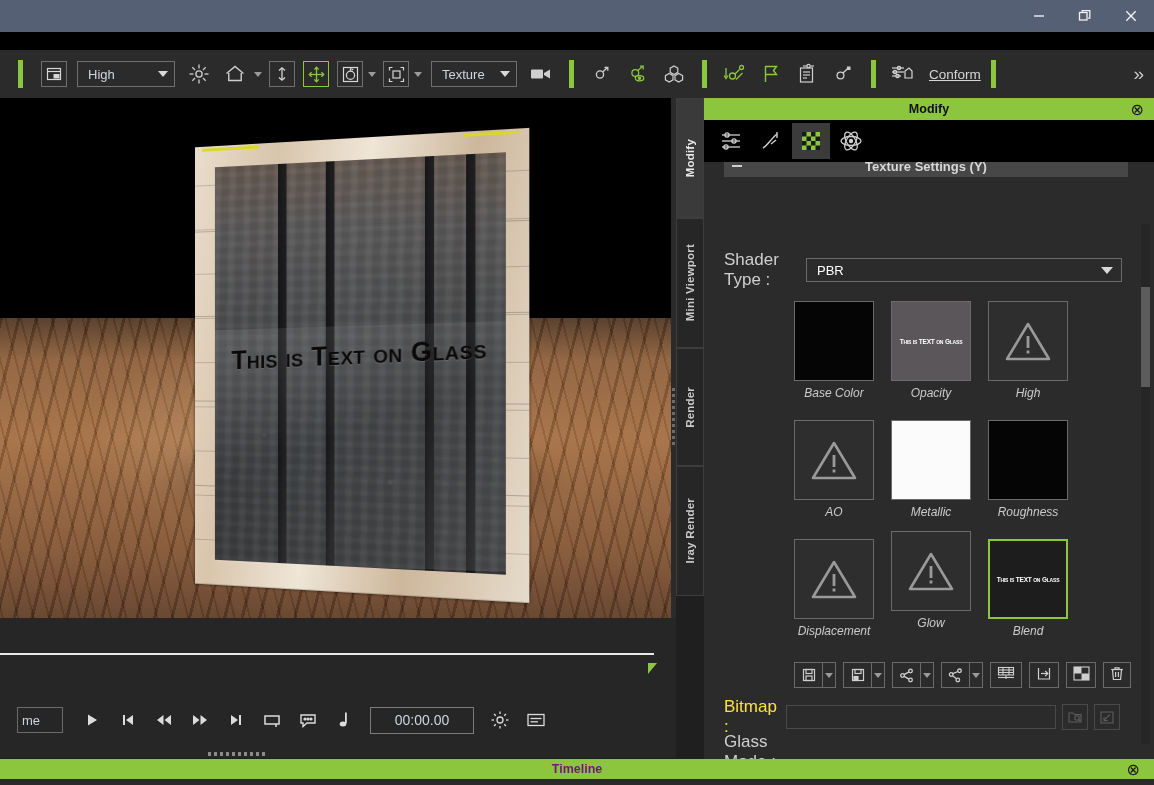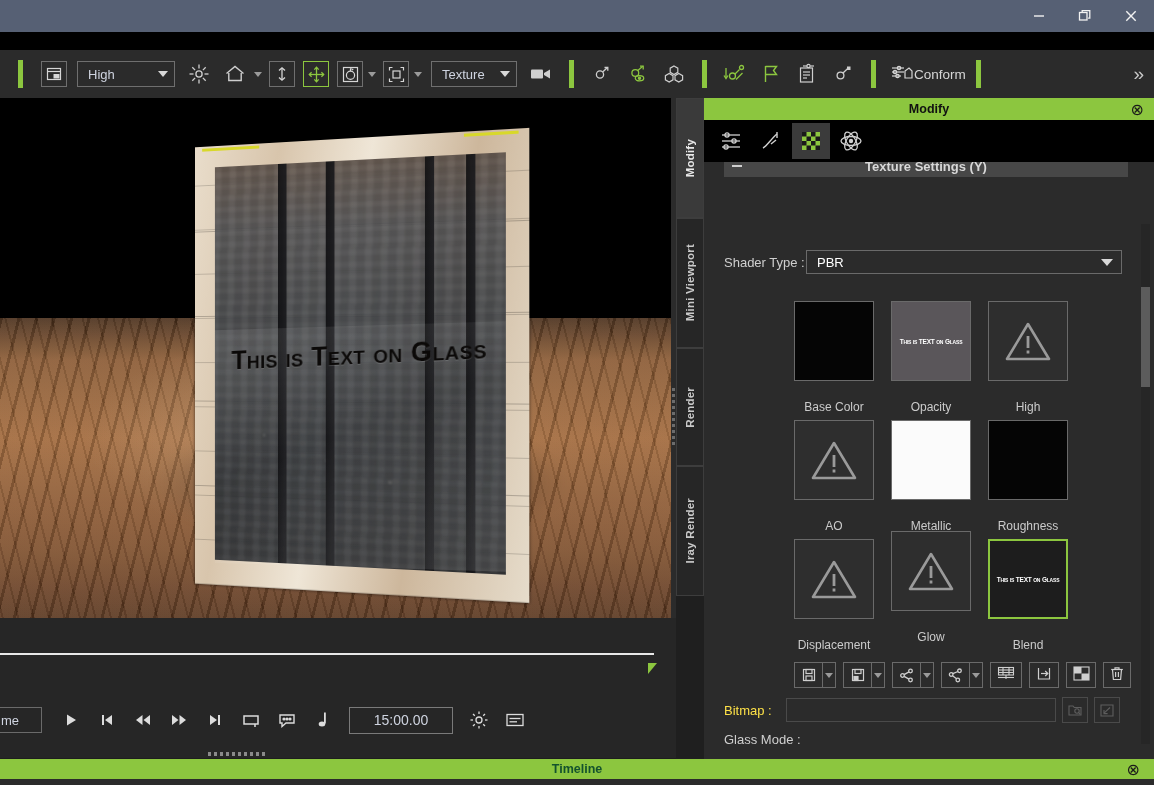--- a/index.html
+++ b/index.html
@@ -52,21 +52,21 @@
     width:0;height:0;border-left:5px solid transparent;border-right:5px solid transparent;
     border-top:6px solid #d8d8d8;
   }
   .caret-sm {
     width:0;height:0;border-left:4px solid transparent;border-right:4px solid transparent;
     border-top:5px solid #9a9a9a; margin-left:1px; margin-right:3px; align-self:center;
   }
   .conform {
     display:flex; align-items:center; color:#d6d6d6; font-size:13.5px; margin-left:4px;
   }
-  .conform .lbl { margin-left:0; }
+  .conform .lbl { margin-left:15px;text-decoration:underline; }
   .tb-overflow {
     margin-left:auto; margin-right:10px; color:#c9c9c9; font-size:19px;
   }
 
   
   .viewport {
     position:absolute; left:0; top:98px; width:671px; height:520px;
     background:#000; overflow:hidden;
   }
   .vp-floor {
@@ -167,21 +167,21 @@
   }
   .tl-track {
     position:absolute; left:0; top:35px; width:654px; height:1.5px; background:#e8e8e8;
   }
   .tl-marker {
     position:absolute; left:648px; top:663px; width:0; height:0;
     border-left:9px solid #8cc63f; border-bottom:11px solid transparent;
   }
   .tl-controls {
     position:absolute; left:0; top:705px; width:700px; height:30px;
-    display:flex; align-items:center;
+    display:flex; align-items:center;padding-left:21px;
   }
   .tl-field {
     width:46px; height:26px; border:1px solid #6a6a6a; color:#cfd4e0;
     font-size:13px; display:flex; align-items:center; padding-left:4px;
     margin-left:-4px; flex:0 0 auto; overflow:hidden;
   }
   .tl-btn {
     width:26px; height:26px; display:flex; align-items:center; justify-content:center;
     color:#dcdcdc; margin:0 5px; flex:0 0 auto;
   }
@@ -191,21 +191,21 @@
     margin:0 8px; flex:0 0 auto;
   }
   .tl-grip {
     position:absolute; left:208px; top:752px; width:58px; height:4px;
     background: repeating-linear-gradient(to right,#8a8a8a 0 3px, transparent 3px 6px);
   }
   .tl-bar {
     position:absolute; left:0; top:759px; width:1154px; height:20px;
     background:#8cc63f; display:flex; align-items:center; justify-content:center;
   }
-  .tl-bar .ttl { color:#14532d; font-size:12.5px; font-weight:bold; }
+  .tl-bar .ttl { color:#701a75; font-size:12.5px; font-weight:bold; }
   .tl-bar .close {
     position:absolute; right:14px; top:50%; transform:translateY(-50%); color:#1a1a1a;
   }
   .bottom-fill { position:absolute; left:0; top:779px; width:1154px; height:6px; background:#2b2b2b; }
 
   
   .dock { position:absolute; left:676px; top:98px; width:478px; height:661px; background:#1f1f1f; }
   .dock-tabs {
     position:absolute; left:0; top:0; width:28px; height:600px;
   }
@@ -243,21 +243,21 @@
     position:absolute; left:20px; top:-7px; width:404px; height:22px;
     background:#474747; color:#d8d8d8; font-size:13px; font-weight:bold;
     display:flex; align-items:center; justify-content:center;
   }
   .sec-header .minus {
     position:absolute; left:8px; top:50%; transform:translateY(-50%);
     width:10px; height:2px; background:#cfcfcf;
   }
 
   .row { position:absolute; display:flex; align-items:center; }
-  .row-label { color:#cfcfcf; font-size:13px; }
+  .row-label { color:#cfcfcf; font-size:17px; }
   .row-label.dim { color:#fde047; }
   .select {
     height:24px; border:1px solid #6a6a6a; background:#2b2b2b; color:#ffffff;
     font-size:13px; display:flex; align-items:center; padding:0 8px 0 10px;
     justify-content:space-between;
   }
   .select .arw {
     width:0;height:0;border-left:6px solid transparent;border-right:6px solid transparent;
     border-top:7px solid #d8d8d8;
   }
@@ -266,21 +266,21 @@
   .tex-cell { position:absolute; width:80px; }
   .tex-thumb {
     width:80px; height:80px; border:1px solid #6a6a6a; background:#2e2e2e;
     display:flex; align-items:center; justify-content:center; overflow:hidden;
   }
   .tex-thumb.sel { border:2px solid #8cc63f; background:#1d1d1d; }
   .tex-thumb.black { background:#050505; }
   .tex-thumb.white { background:#fbfbfb; }
   .tex-thumb.gray { background:#5a565a; }
   .tex-cap {
-    margin-top:19px; text-align:center; color:#cbcbcb; font-size:12px;
+    margin-top:5px; text-align:center; color:#cbcbcb; font-size:12px;font-style:italic;
   }
   .mini-text {
     color:#fff; font-size:6.5px; font-weight:bold; letter-spacing:-.2px;
     font-variant:small-caps; white-space:nowrap;
   }
 
   .btnrow { position:absolute; left:90px; top:500px; display:flex; align-items:center; }
   .mini-btn {
     height:26px; min-width:26px; border:1px solid #6a6a6a; display:flex;
     align-items:center; justify-content:center; color:#cfcfcf; margin-right:7px;
@@ -597,21 +597,21 @@
           <circle cx="12" cy="7" r=".9" fill="currentColor"></circle>
       </svg>
     </div>
     <div class="tl-btn">
       <svg width="14" height="18" viewBox="0 0 14 18" fill="currentColor">
         <rect x="8" y="1.5" width="1.8" height="11"></rect>
         <ellipse cx="6" cy="13" rx="3.3" ry="2.5"></ellipse>
       </svg>
     </div>
 
-    <div class="tl-time">15:00.00</div>
+    <div class="tl-time">00:00.00</div>
 
     <div class="tl-btn">
       <svg width="20" height="20" viewBox="0 0 20 20" stroke="currentColor" stroke-width="1.3" fill="none">
         <circle cx="10" cy="10" r="3"></circle>
         <line x1="10" y1="1.5" x2="10" y2="4"></line>
           <line x1="10" y1="16" x2="10" y2="18.5"></line>
         <line x1="1.5" y1="10" x2="4" y2="10"></line>
           <line x1="16" y1="10" x2="18.5" y2="10"></line>
         <line x1="4" y1="4" x2="5.8" y2="5.8"></line>
           <line x1="14.2" y1="14.2" x2="16" y2="16"></line>

